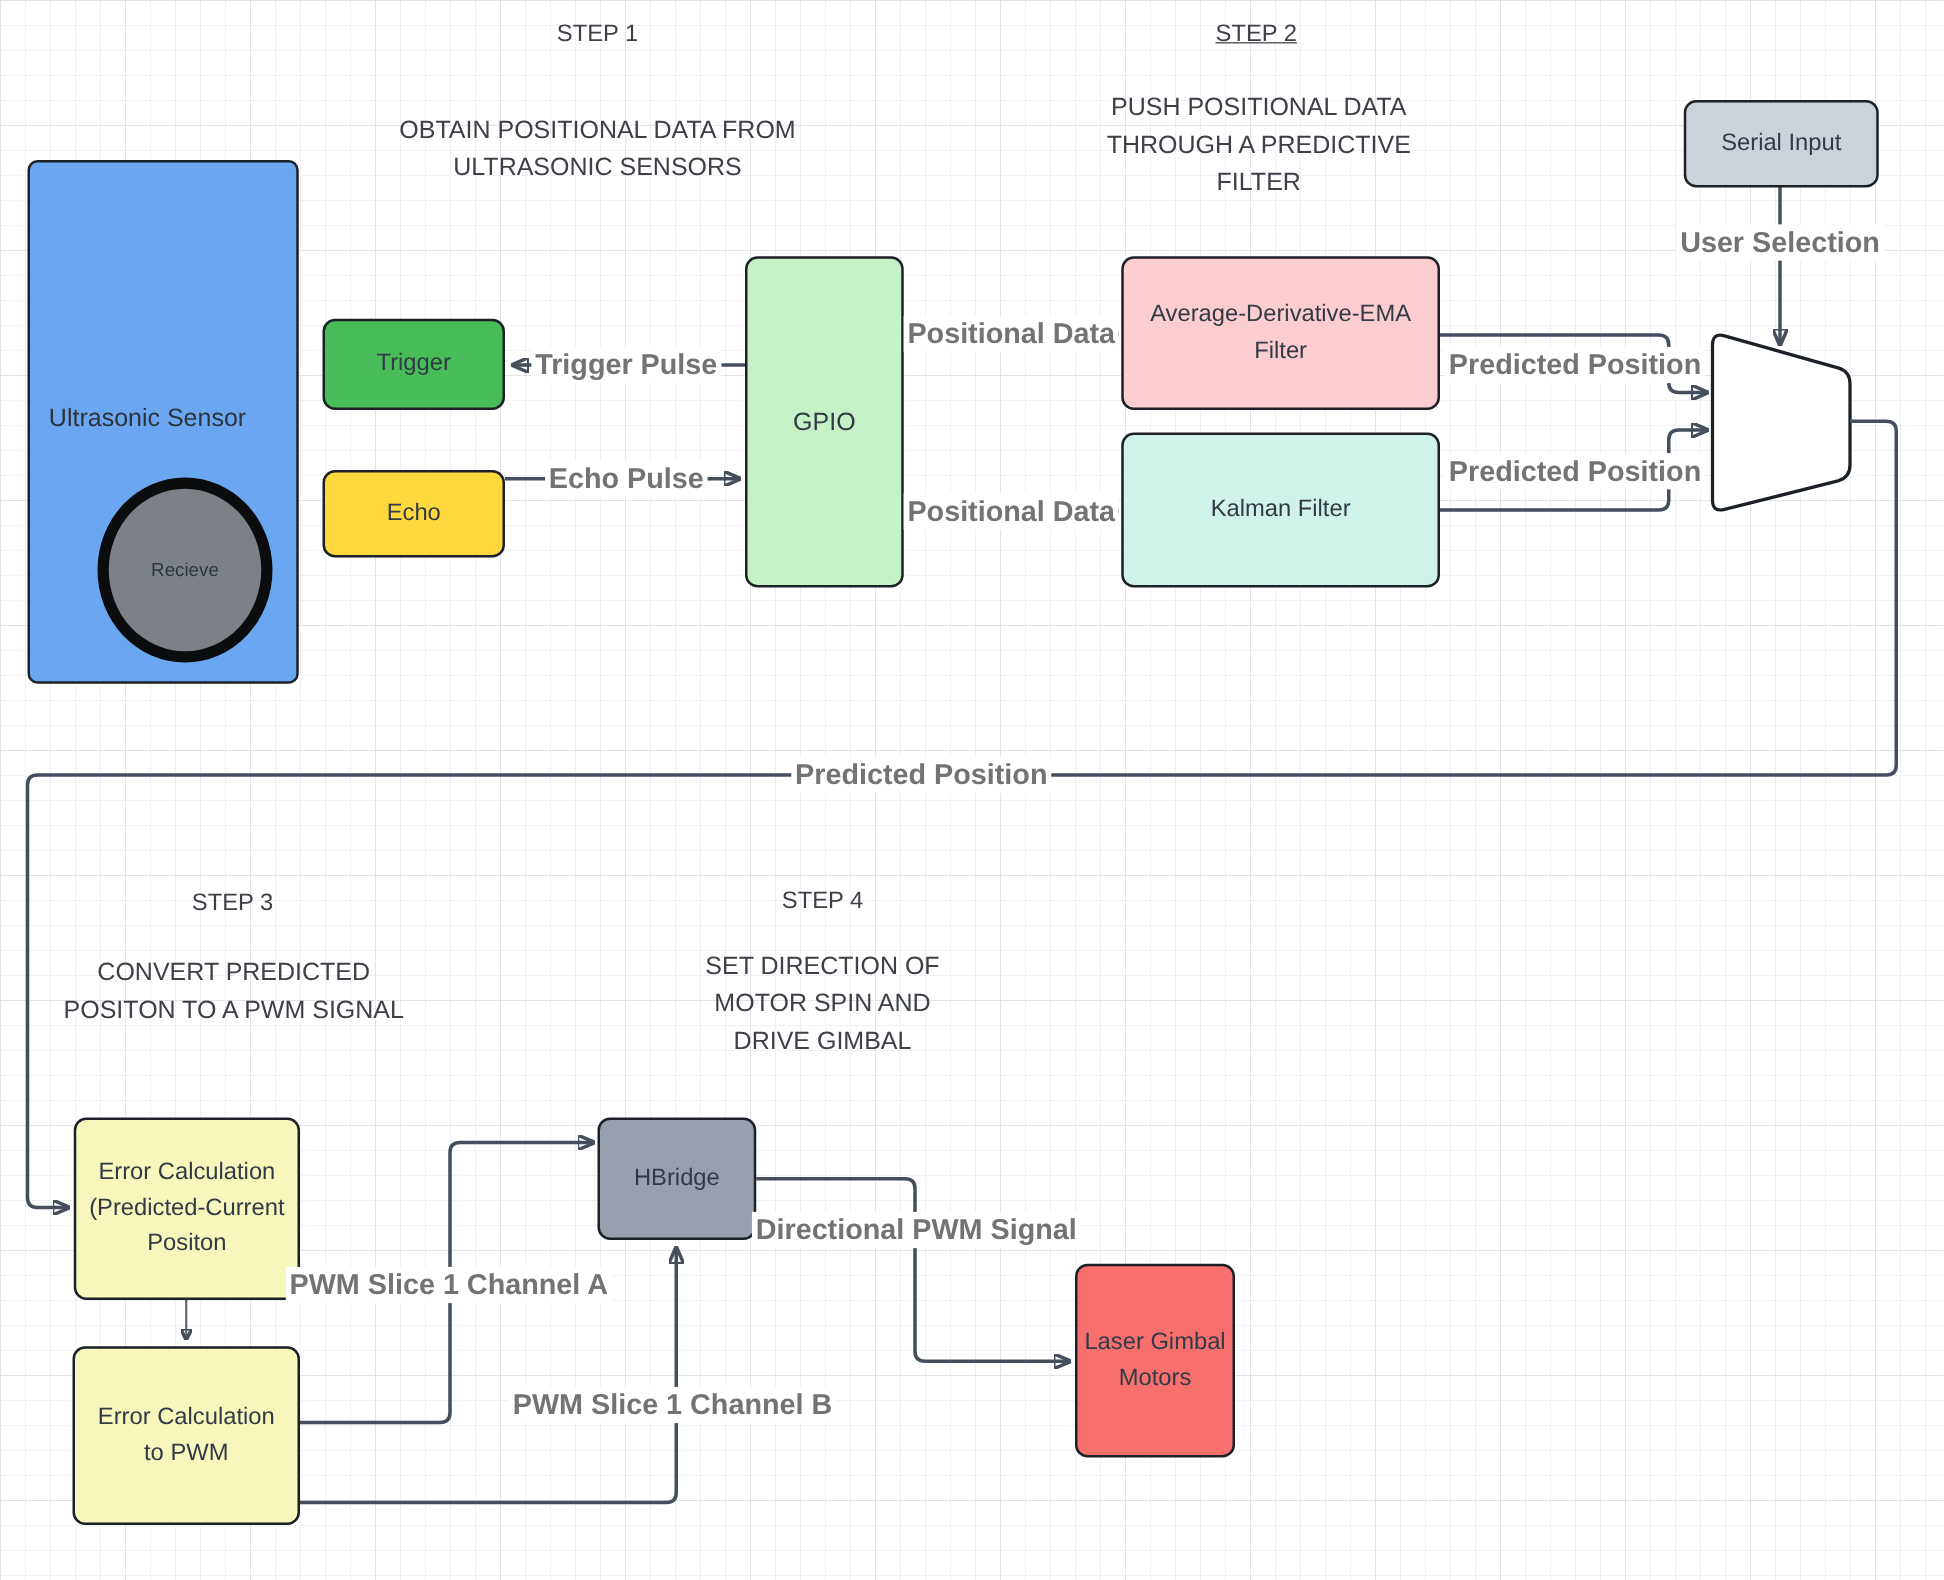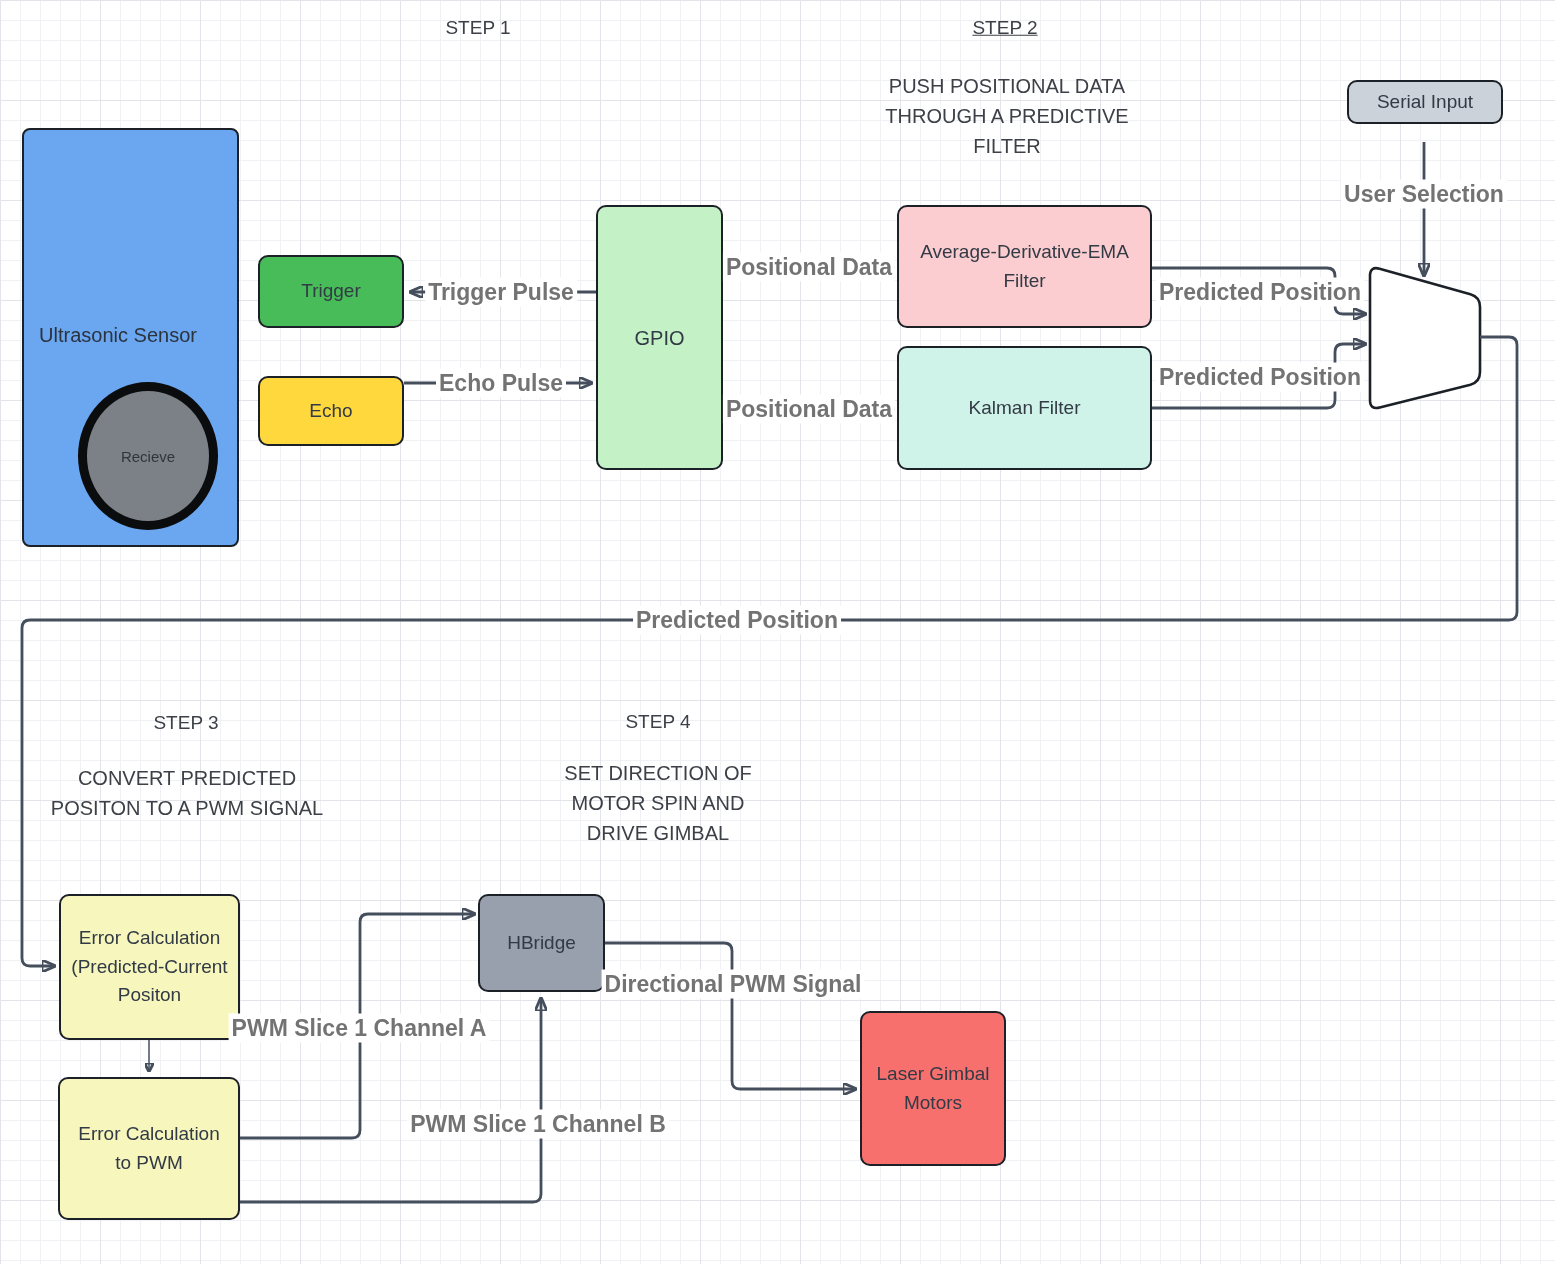--- a/index.html
+++ b/index.html
@@ -72,20 +72,22 @@
     <path marker-end="url(#ah)" d="M1152 408 H1327 Q1335 408 1335 400 V352 Q1335 344 1343 344 H1366"></path>
     <path marker-end="url(#ah)" d="M1424 142 V276"></path>
     <path marker-end="url(#ah)" d="M1480 337 H1509 Q1517 337 1517 345 V612 Q1517 620 1509 620 H30 Q22 620 22 628 V958 Q22 966 30 966 H55"></path>
     <path class="thin" marker-end="url(#ah-s)" d="M149 1040 V1071"></path>
     <path marker-end="url(#ah)" d="M240 1138 H352 Q360 1138 360 1130 V922 Q360 914 368 914 H475"></path>
     <path marker-end="url(#ah)" d="M240 1202 H533 Q541 1202 541 1194 V998"></path>
     <path marker-end="url(#ah)" d="M605 943 H724 Q732 943 732 951 V1081 Q732 1089 740 1089 H856"></path>
   </svg>
 
   <div class="title" style="left:478px; top:28px; font-size:19px;">STEP 1</div>
+  <div class="title" style="left:478px; top:119px;">OBTAIN POSITIONAL DATA FROM
+ULTRASONIC SENSORS</div>
   <div class="title" style="left:1005px; top:28px; font-size:19px;text-decoration:underline;">STEP 2</div>
   <div class="title" style="left:1007px; top:116px;">PUSH POSITIONAL DATA
 THROUGH A PREDICTIVE
 FILTER</div>
   <div class="title" style="left:186px; top:723px; font-size:19px;">STEP 3</div>
   <div class="title" style="left:187px; top:793px;">CONVERT PREDICTED
 POSITON TO A PWM SIGNAL</div>
   <div class="title" style="left:658px; top:722px; font-size:19px;">STEP 4</div>
   <div class="title" style="left:658px; top:803px;">SET DIRECTION OF
 MOTOR SPIN AND
@@ -97,30 +99,30 @@
     <span>Recieve</span>
   </div>
 
   <div class="node" style="left: 258px; top: 255px; width: 146px; height: 73px; background: rgb(71, 188, 88);">Trigger</div>
   <div class="node" style="left: 258px; top: 348px; width: 146px; height: 70px; background: rgb(255, 216, 61); margin-top: 28px;">Echo</div>
   <div class="node" style="left: 596px; top: 205px; width: 127px; height: 265px; font-size: 20px; background: rgb(197, 241, 199);">GPIO</div>
 
   <div class="node" style="left: 897px; top: 346px; width: 255px; height: 124px; background: rgb(207, 243, 232);">Kalman Filter</div>
   <div class="node" style="left: 897px; top: 205px; width: 255px; height: 123px; background: rgb(251, 205, 208);">Average-Derivative-EMA
 Filter</div>
-  <div class="node" style="left: 1347px; top: 80px; width: 156px; height: 44px; background: rgb(204, 210, 218);">Serial Input</div>
+  <div class="node" style="left: 1347px; top: 80px; width: 156px; height: 70px; background: rgb(204, 210, 218);">Serial Input</div>
 
   <div class="node" style="left: 59px; top: 894px; width: 181px; height: 146px; background: rgb(246, 246, 189);">Error Calculation
 (Predicted-Current
 Positon</div>
   <div class="node" style="left: 58px; top: 1077px; width: 182px; height: 143px; background: rgb(246, 246, 189);">Error Calculation
 to PWM</div>
 
   <div class="node" style="left: 478px; top: 894px; width: 127px; height: 98px; background: rgb(153, 160, 173);">HBridge</div>
-  <div class="node" style="left: 860px; top: 1011px; width: 146px; height: 155px; background: rgb(247, 112, 110);">Laser Gimbal
+  <div class="node" style="left: 860px; top: 1011px; width: 128px; height: 155px; background: rgb(247, 112, 110);">Laser Gimbal
 Motors</div>
 
   <div class="elabel" style="left:501px; top:292px;">Trigger Pulse</div>
   <div class="elabel" style="left:501px; top:383px;">Echo Pulse</div>
   <div class="elabel" style="left:809px; top:267px;">Positional Data</div>
   <div class="elabel" style="left:809px; top:409px;">Positional Data</div>
   <div class="elabel" style="left:1424px; top:194px;">User Selection</div>
   <div class="elabel" style="left:1260px; top:292px;">Predicted Position</div>
   <div class="elabel" style="left:1260px; top:377px;">Predicted Position</div>
   <div class="elabel" style="left:737px; top:620px;">Predicted Position</div>

